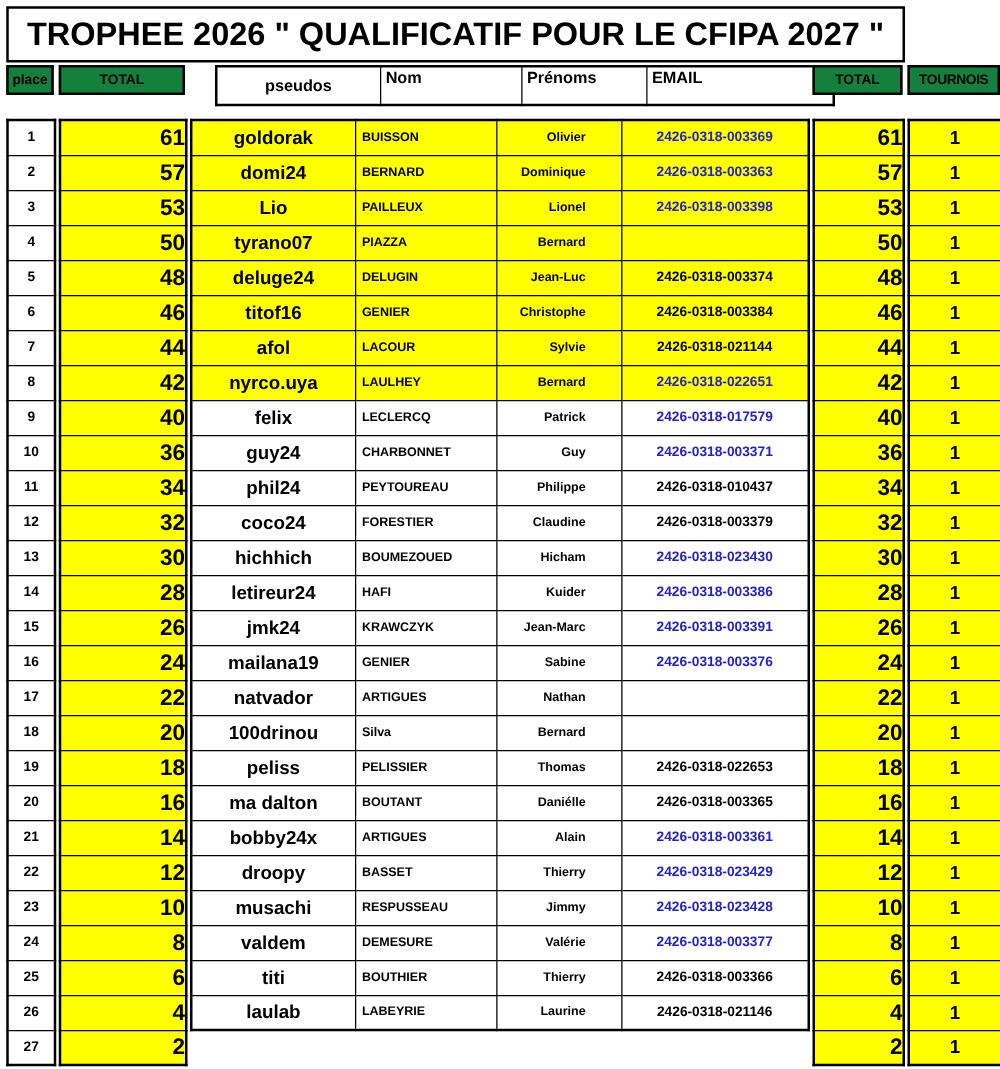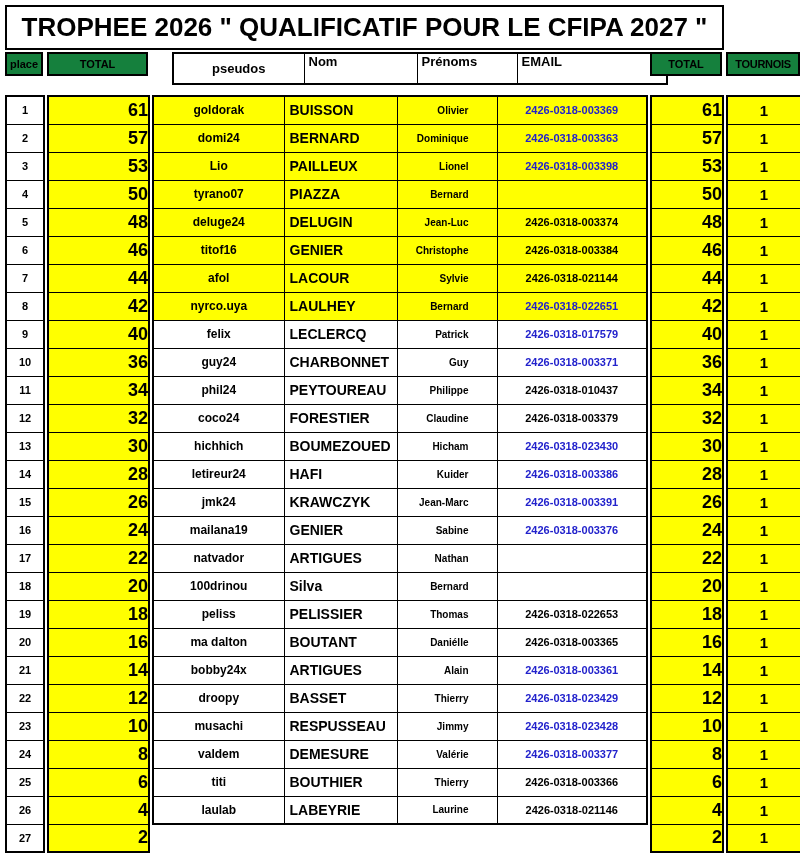--- a/index.html
+++ b/index.html
@@ -47,22 +47,22 @@
   .blk-totall{ left:47px; width:101px; }
   .blk-main{ left:152px; width:494px; }
   .blk-totalr{ left:650px; width:72px; }
   .blk-tournois{ left:726px; width:74px; }
 
   .blk-totall td, .blk-totalr td, .blk-tournois td{ background:var(--hl); }
   tr.hl td{ background:var(--hl); }
 
   .c-place{ font-size:11px; font-weight:bold; text-align:center; }
   .c-total{ font-size:18px; font-weight:bold; text-align:right; }
-  .c-pseudo{ font-size:12px; font-weight:bold; text-align:center;margin-top:48px; }
-  .c-nom{ font-size:14px; font-weight:bold; text-align:left; padding-left:5px !important; }
+  .c-pseudo{ font-size:15px; font-weight:bold; text-align:center;margin-top:48px; }
+  .c-nom{ font-size:10px; font-weight:bold; text-align:left; padding-left:5px !important; }
   .c-prenom{ font-size:10px; font-weight:bold; text-align:right; padding-right:28px !important; }
   .c-email{ font-size:11px; font-weight:bold; text-align:center; color:#000; }
   .c-email.link{ color:var(--link); cursor:pointer; }
   .c-tournois{ font-size:15px; font-weight:bold; text-align:center; }
 </style>
 </head>
 <body>
 
 <div class="sheet">
 

